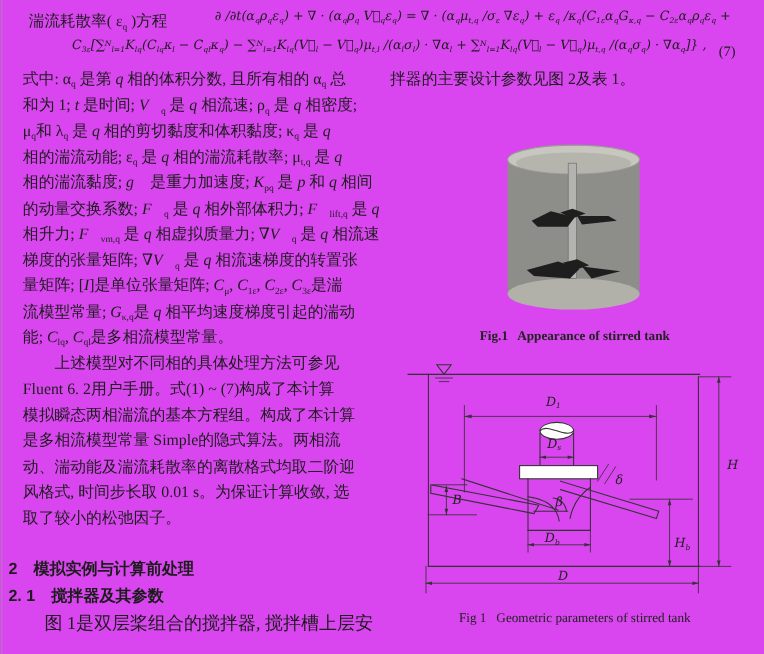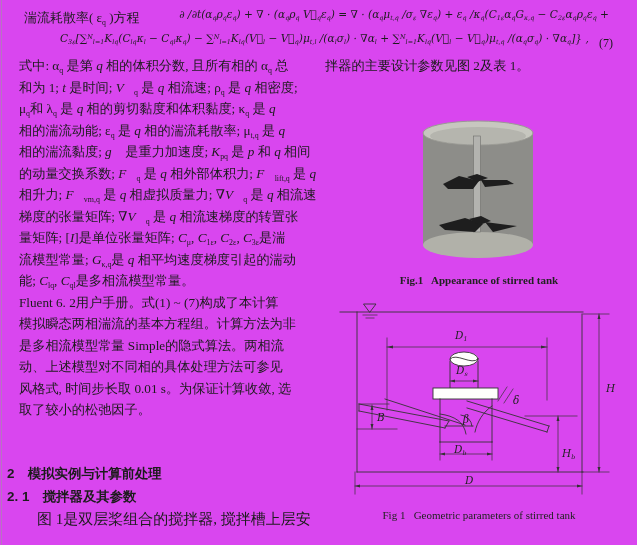--- a/index.html
+++ b/index.html
@@ -56,24 +56,25 @@
       <div class="ln">和为 1; <i>t</i> 是时间; <i>V⃗</i><sub>q</sub> 是 <i>q</i> 相流速; ρ<sub>q</sub> 是 <i>q</i> 相密度;</div>
       <div class="ln">μ<sub>q</sub>和 λ<sub>q</sub> 是 <i>q</i> 相的剪切黏度和体积黏度;  κ<sub>q</sub> 是 <i>q</i></div>
       <div class="ln">相的湍流动能; ε<sub>q</sub> 是 <i>q</i> 相的湍流耗散率; μ<sub>t,q</sub> 是 <i>q</i></div>
       <div class="ln">相的湍流黏度; <i>g⃗</i> 是重力加速度; <i>K</i><sub>pq</sub> 是 <i>p</i> 和 <i>q</i> 相间</div>
       <div class="ln">的动量交换系数; <i>F⃗</i><sub>q</sub> 是 <i>q</i> 相外部体积力; <i>F⃗</i><sub>lift,q</sub> 是 <i>q</i></div>
       <div class="ln">相升力; <i>F⃗</i><sub>vm,q</sub> 是 <i>q</i> 相虚拟质量力; ∇<i>V⃗</i><sub>q</sub> 是 <i>q</i> 相流速</div>
       <div class="ln">梯度的张量矩阵; ∇<i>V⃗</i><sub>q</sub> 是 <i>q</i> 相流速梯度的转置张</div>
       <div class="ln">量矩阵; [<i>I</i>]是单位张量矩阵; <i>C</i><sub>μ</sub>, <i>C</i><sub>1ε</sub>, <i>C</i><sub>2ε</sub>, <i>C</i><sub>3ε</sub>是湍</div>
       <div class="ln">流模型常量; <i>G</i><sub>κ,q</sub>是 <i>q</i> 相平均速度梯度引起的湍动</div>
       <div class="ln">能; <i>C</i><sub>lq</sub>, <i>C</i><sub>ql</sub>是多相流模型常量。</div>
+      <div class="ln">　　上述模型对不同相的具体处理方法可参见</div>
       <div class="ln">Fluent 6. 2用户手册。式(1) ~ (7)构成了本计算</div>
-      <div class="ln">模拟瞬态两相湍流的基本方程组。计算方法为非</div>
+      <div class="ln">模拟瞬态两相湍流的基本方程组。构成了本计算</div>
       <div class="ln">是多相流模型常量 Simple的隐式算法。两相流</div>
-      <div class="ln">动、上述模型对不同相的具体处理方法可参见</div>
+      <div class="ln">动、湍动能及湍流耗散率的离散格式均取二阶迎</div>
       <div class="ln">风格式, 时间步长取 0.01 s。为保证计算收敛, 选</div>
       <div class="ln">取了较小的松弛因子。</div>
     </div>
   <div class="heading h1">2　模拟实例与计算前处理</div>
   <div class="heading h2">2. 1　搅拌器及其参数</div>
   <div class="intro">　　图 1是双层桨组合的搅拌器, 搅拌槽上层安</div>
 
   <div class="col-right">
 
       <div class="ln">拌器的主要设计参数见图 2及表 1。</div>

